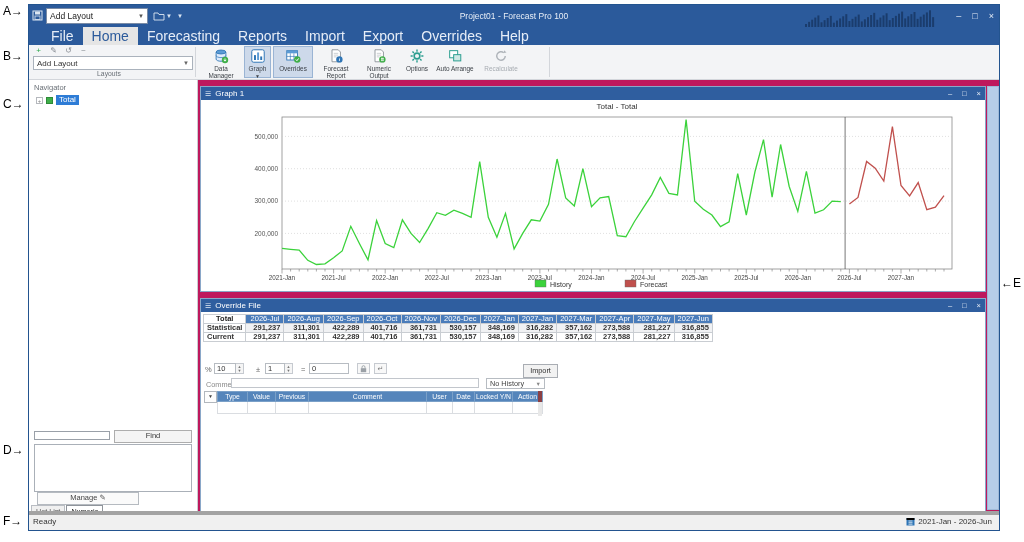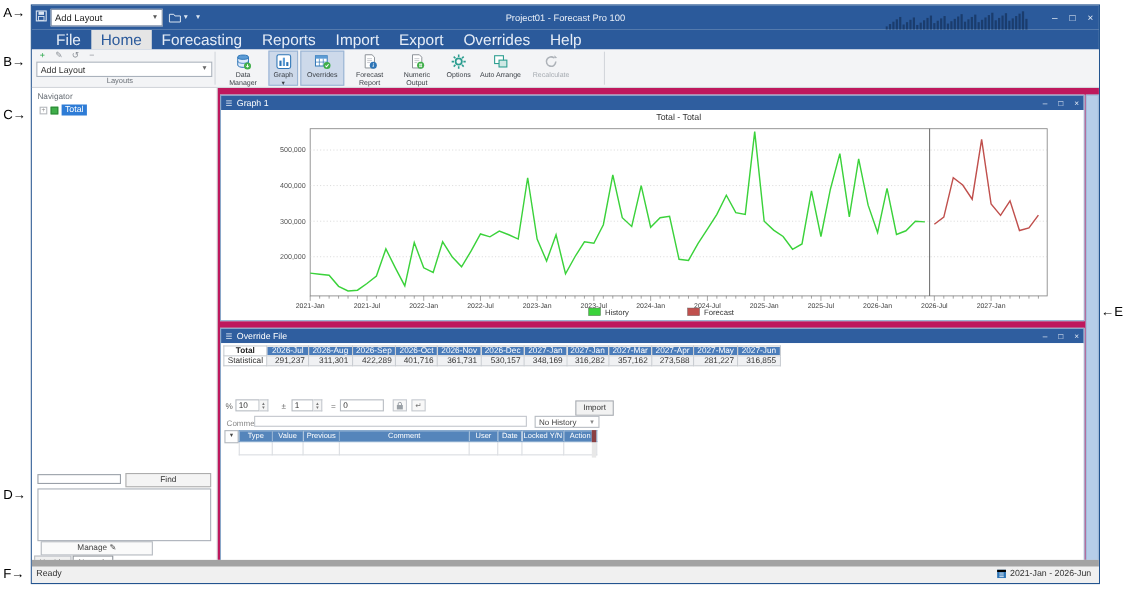--- a/index.html
+++ b/index.html
@@ -72,21 +72,21 @@
   .wtitle .wctl2{position:absolute;right:4px;display:flex;gap:10px;font-size:7.5px;color:#e5ecf6;}
   .wbody{position:relative;background:#fff;}
   .graphwin .wbody{height:191px;}
   .overwin .wbody{height:201px;}
   
   .ogrid{position:absolute;left:2px;top:2px;border-collapse:collapse;table-layout:fixed;}
   .ogrid th,.ogrid td{border:1px solid #c9cdd2;font-size:7.5px;height:8px;line-height:8px;padding:0 3px;
                       overflow:hidden;white-space:nowrap;}
   .ogrid th{background:#4a7cba;color:#fff;font-weight:normal;text-align:center;}
   .ogrid th.corner{background:#fff;color:#222;font-weight:bold;}
-  .ogrid td{text-align:right;color:#333;}
+  .ogrid td{text-align:right;color:#333;font-weight:bold;}
   .ogrid td.rname{text-align:left;color:#333;background:#fff;}
   .ogrid tr.alt td{background:#f0f1f3;}
   .ogrid tr.alt td.rname{background:#fff;}
   
   .otb{position:absolute;left:0;top:51px;height:14px;width:100%;}
   .otb .lbl{position:absolute;font-size:7.5px;color:#666;top:2px;}
   .spinbox{position:absolute;top:0;height:11px;background:#fff;border:1px solid #b7bcc2;font-size:7.5px;color:#333;
            display:flex;align-items:center;padding:0 2px;box-sizing:border-box;}
   .spinarr{position:absolute;top:0;width:8px;height:11px;display:flex;flex-direction:column;justify-content:center;
            align-items:center;font-size:4px;color:#777;border:1px solid #c6cad0;border-left:none;box-sizing:border-box;background:#f5f5f5;line-height:4px;}
@@ -104,21 +104,21 @@
   
   .filterbtn{position:absolute;left:3px;top:79px;width:11px;height:10px;border:1px solid #b2b7bd;background:#fdfdfd;
              font-size:5px;color:#444;text-align:center;line-height:9px;}
   .htable{position:absolute;left:16px;top:79px;border-collapse:collapse;table-layout:fixed;}
   .htable th{background:#5585bb;color:#fff;font-weight:normal;font-size:6.8px;height:9px;line-height:9px;
              border:1px solid #7aa0c8;padding:0 1px;overflow:hidden;white-space:nowrap;}
   .htable td{background:#fff;border:1px solid #dadde1;height:9px;}
   .hscroll{position:absolute;left:337px;top:79px;width:4px;height:25px;background:#e8e8e8;}
   .hscroll .thumb{width:4px;height:11px;background:#8b4044;}
   
-  .statusbar{height:15px;background:#f0f0f0;border-top:6px solid #a3a3a3;position:relative;font-size:8px;color:#333;flex:0 0 auto;}
+  .statusbar{height:15px;background:#f0f0f0;border-top:4px solid #a3a3a3;position:relative;font-size:8px;color:#333;flex:0 0 auto;}
   .statusbar .sleft{position:absolute;left:4px;top:2px;}
   .statusbar .sright{position:absolute;right:7px;top:2px;display:flex;align-items:center;gap:3px;}
 </style>
 </head>
 <body>
 
 <div class="ann" style="left:3px;top:4px">A→</div>
 <div class="ann" style="left:3px;top:49px">B→</div>
 <div class="ann" style="left:3px;top:97px">C→</div>
 <div class="ann" style="left:3px;top:443px">D→</div>
@@ -497,20 +497,35 @@
                   <td>401,716</td>
                   <td>361,731</td>
                   <td>530,157</td>
                   <td>348,169</td>
                   <td>316,282</td>
                   <td>357,162</td>
                   <td>273,588</td>
                   <td>281,227</td>
                   <td>316,855</td>
                 </tr>
+                <tr class="">
+                  <td class="rname">Current</td>
+                  <td>291,237</td>
+                  <td>311,301</td>
+                  <td>422,289</td>
+                  <td>401,716</td>
+                  <td>361,731</td>
+                  <td>530,157</td>
+                  <td>348,169</td>
+                  <td>316,282</td>
+                  <td>357,162</td>
+                  <td>273,588</td>
+                  <td>281,227</td>
+                  <td>316,855</td>
+                </tr>
               </tbody>
             </table>
 
           <div class="otb">
             <span class="lbl" style="left:4px">%</span>
             <div class="spinbox" style="left:13px;width:22px">10</div>
             <span class="spinarr" style="left:35px">▲<br>▼</span>
             <span class="lbl" style="left:55px">±</span>
             <div class="spinbox" style="left:64px;width:20px">1</div>
             <span class="spinarr" style="left:84px">▲<br>▼</span>

